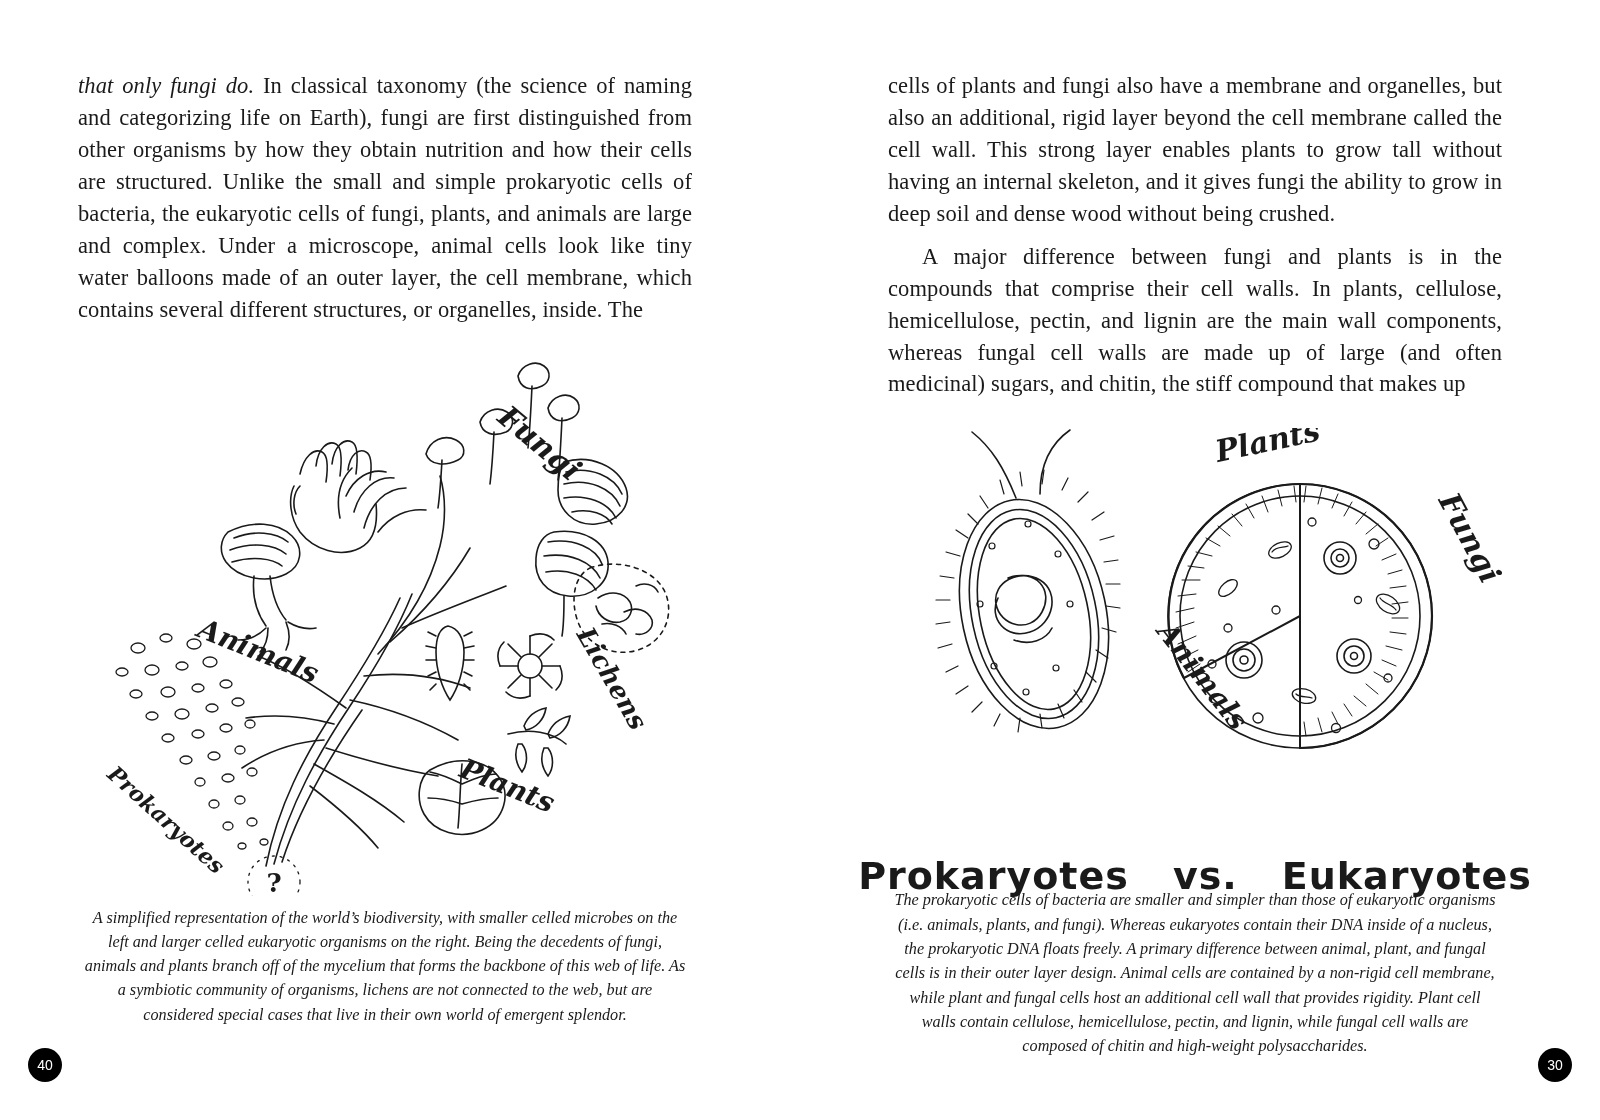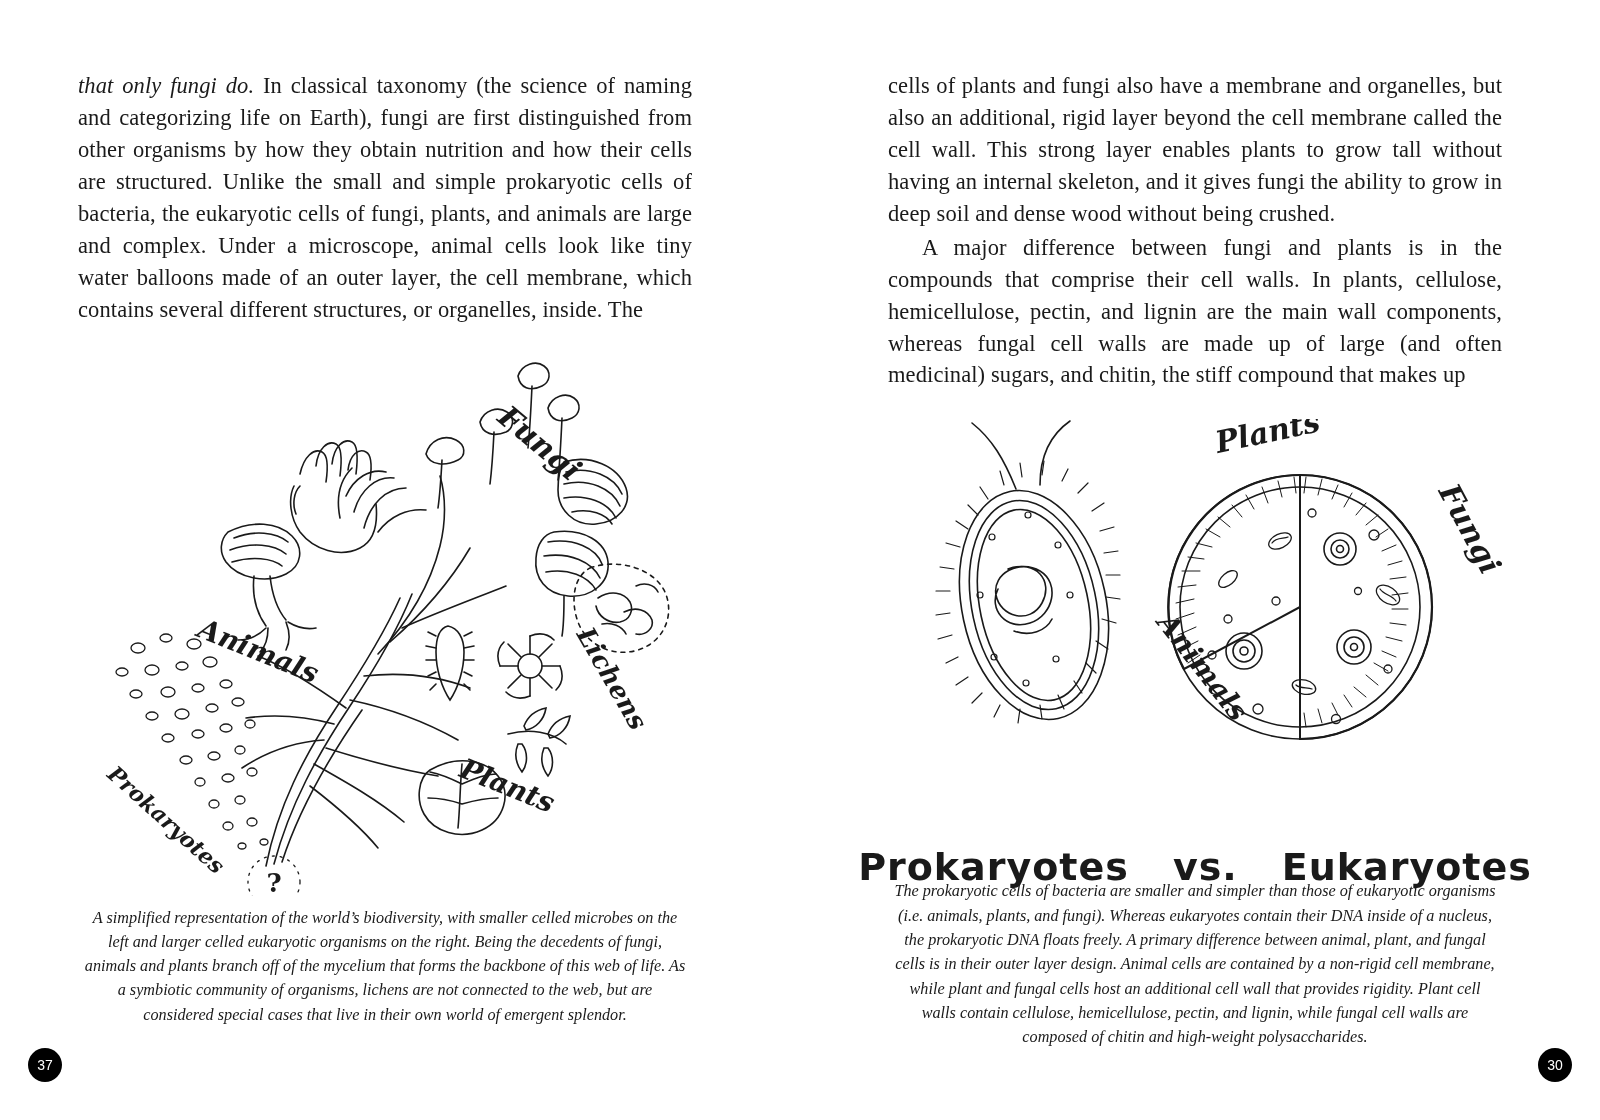--- a/index.html
+++ b/index.html
@@ -29,21 +29,21 @@
   .page-left  { padding: 70px 108px 0 78px; }
   .page-right { padding: 70px 98px 0 88px; }
 
   p.body {
     font-size: 22.5px;
     line-height: 1.42;
     text-align: justify;
     margin: 0 0 0 0;
     letter-spacing: 0.1px;
   }
-  p.body + p.body { text-indent: 34px; margin-top: 2px; }
+  p.body + p.body { text-indent: 34px; margin-top: 11px; }
   .lead-ital { font-style: italic; }
 
   
   .figure {
     position: relative;
     margin-top: 10px;
     height: 560px;
   }
   .figure-right { height: 460px; margin-top: 28px; }
 
@@ -257,21 +257,21 @@
           <text transform="translate(498,298) rotate(60)" font-size="26">Lichens</text>
           <text transform="translate(118,300) rotate(22)" font-size="28">Animals</text>
           <text transform="translate(380,440) rotate(22)" font-size="28">Plants</text>
           <text transform="translate(28,440) rotate(42)" font-size="22">Prokaryotes</text>
         </g>
       </svg>
     </div>
 
     <div class="caption caption-left">A simplified representation of the world’s biodiversity, with smaller celled microbes on the left and larger celled eukaryotic organisms on the right. Being the decedents of fungi, animals and plants branch off of the mycelium that forms the backbone of this web of life. As a symbiotic community of organisms, lichens are not connected to the web, but are considered special cases that live in their own world of emergent splendor.</div>
 
-    <div class="pagenum pagenum-left">37</div>
+    <div class="pagenum pagenum-left">40</div>
   </div>
 
   <div class="page page-right">
 
     <p class="body">cells of plants and fungi also have a membrane and organelles, but also an additional, rigid layer beyond the cell membrane called the cell wall. This strong layer enables plants to grow tall without having an internal skeleton, and it gives fungi the ability to grow in deep soil and dense wood without being crushed.</p>
     <p class="body">A major difference between fungi and plants is in the compounds that comprise their cell walls. In plants, cellulose, hemicellulose, pectin, and lignin are the main wall components, whereas fungal cell walls are made up of large (and often medicinal) sugars, and chitin, the stiff compound that makes up</p>
 
     <div class="figure figure-right">
       <svg class="art" width="614" height="420" viewBox="0 0 614 420">
         <g fill="none" stroke="#1a1a1a" stroke-width="1.6" stroke-linecap="round">

